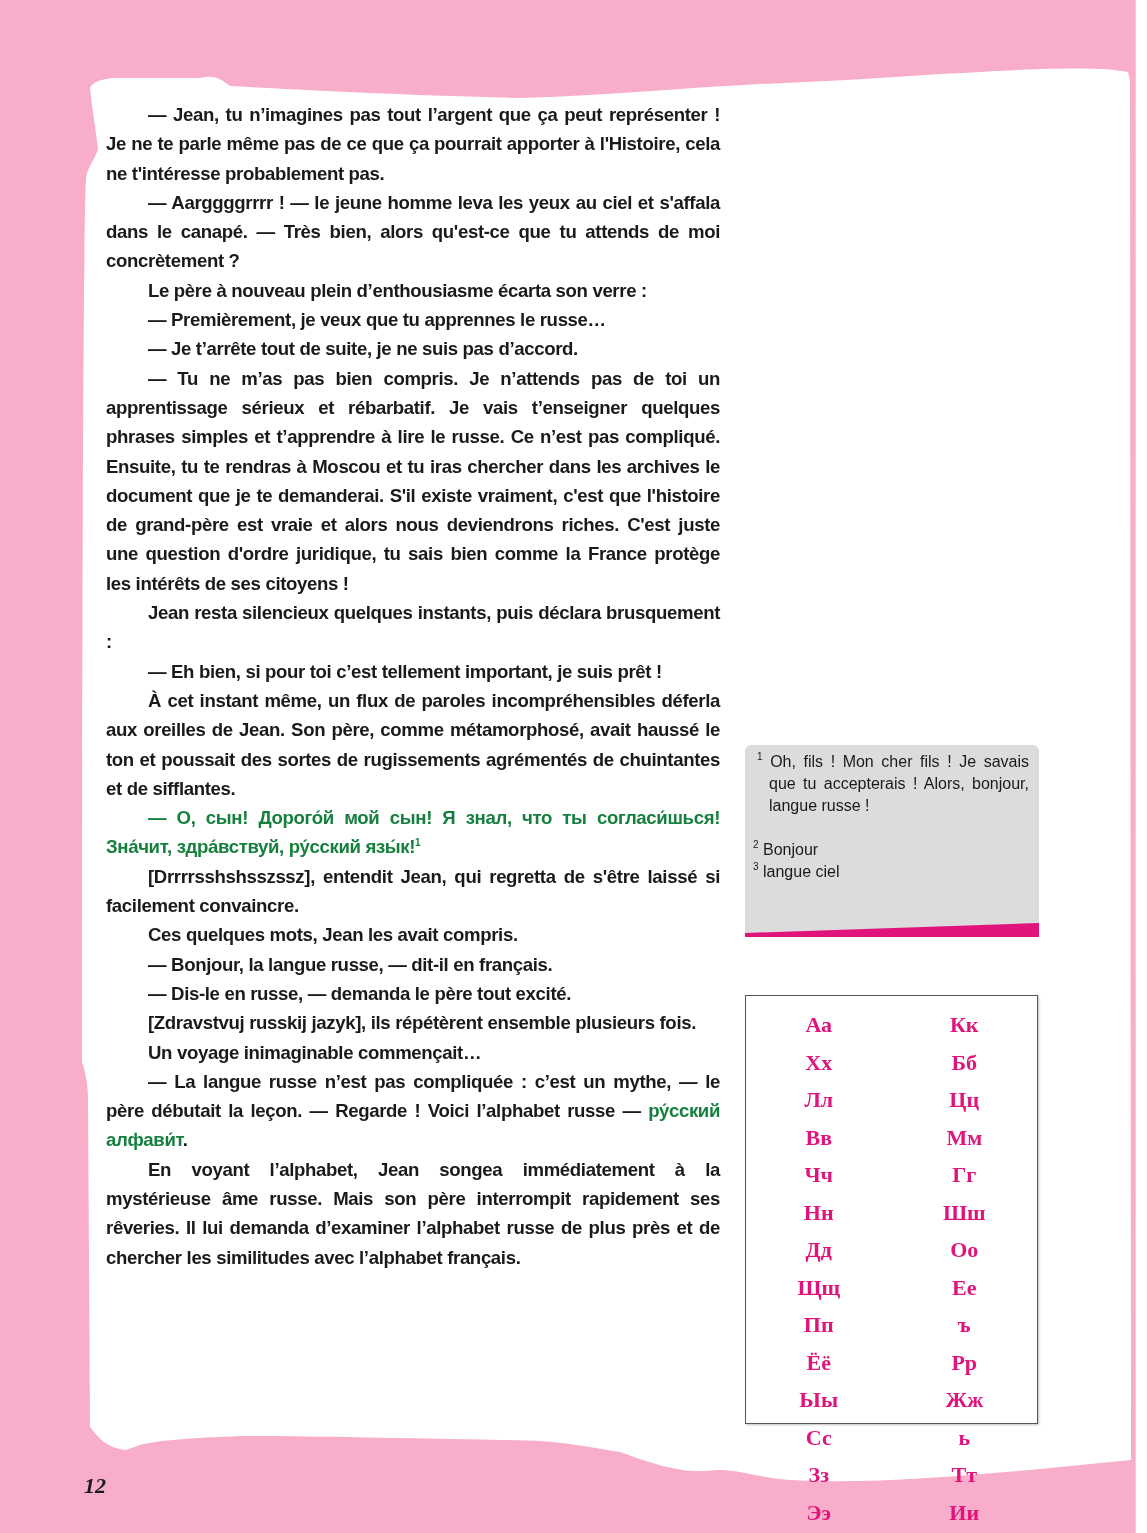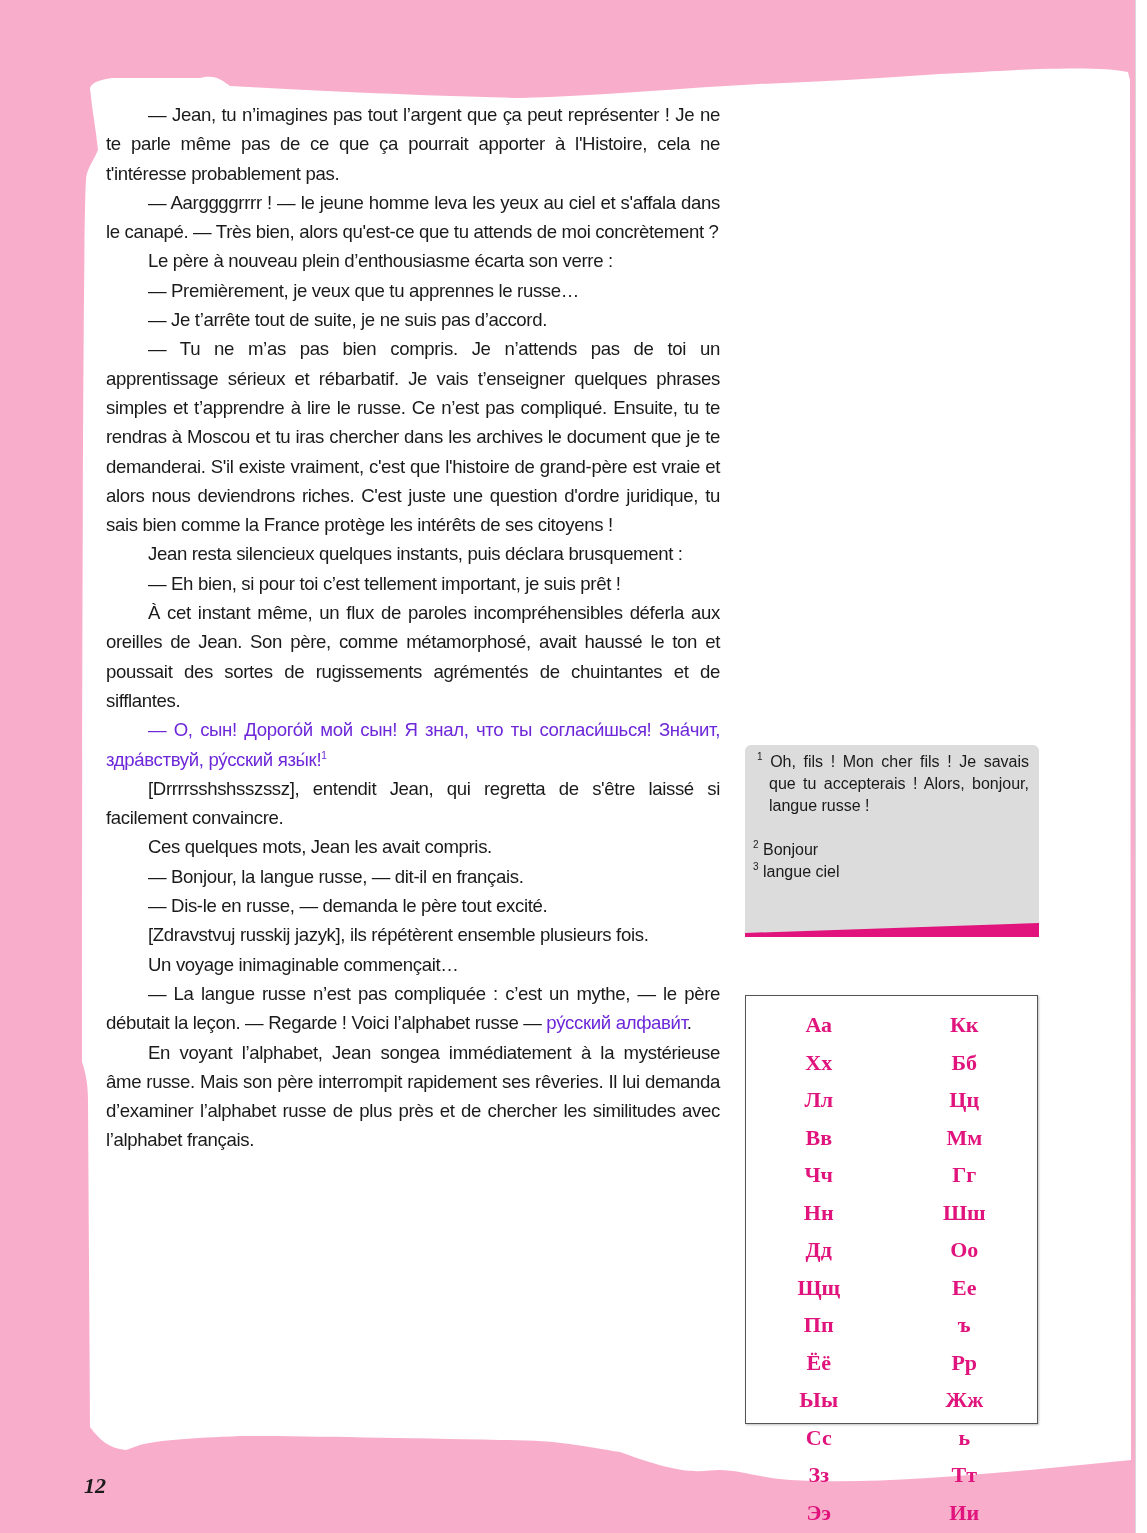--- a/index.html
+++ b/index.html
@@ -17,22 +17,22 @@
       background: #ffffff; border-left: 1px solid #d8d8d8;
     }
     svg.paper { position: absolute; left: 0; top: 0; }
     .text-column {
       position: absolute; left: 106px; top: 100px; width: 614px;
       font-size: 18.6px; line-height: 29.3px; color: #1a1a1a;
       text-align: justify;
       font-family: "Liberation Sans Narrow", "Liberation Sans", sans-serif;
       letter-spacing: -0.35px;
     }
-    .text-column p { margin: 0; text-indent: 42px; }
-    .ru { color: #6d28d9; }
+    .text-column p { margin: 0; text-indent: 42px; font-weight: bold; }
+    .ru { color: #15803d; }
     sup { font-size: 10px; line-height: 0; vertical-align: 7px; }
     .footnote-box {
       position: absolute; left: 745px; top: 745px; width: 294px; height: 192px;
       background: #dcdcdc; border-radius: 6px 6px 0 0;
       box-sizing: border-box; padding: 6px 10px 0 8px;
       font-size: 16px; line-height: 22px; color: #1a1a1a;
       font-family: "Liberation Sans", sans-serif;
       overflow: hidden;
     }
     .footnote-box .fn1 { text-align: justify; padding-left: 16px; text-indent: -12px; }

